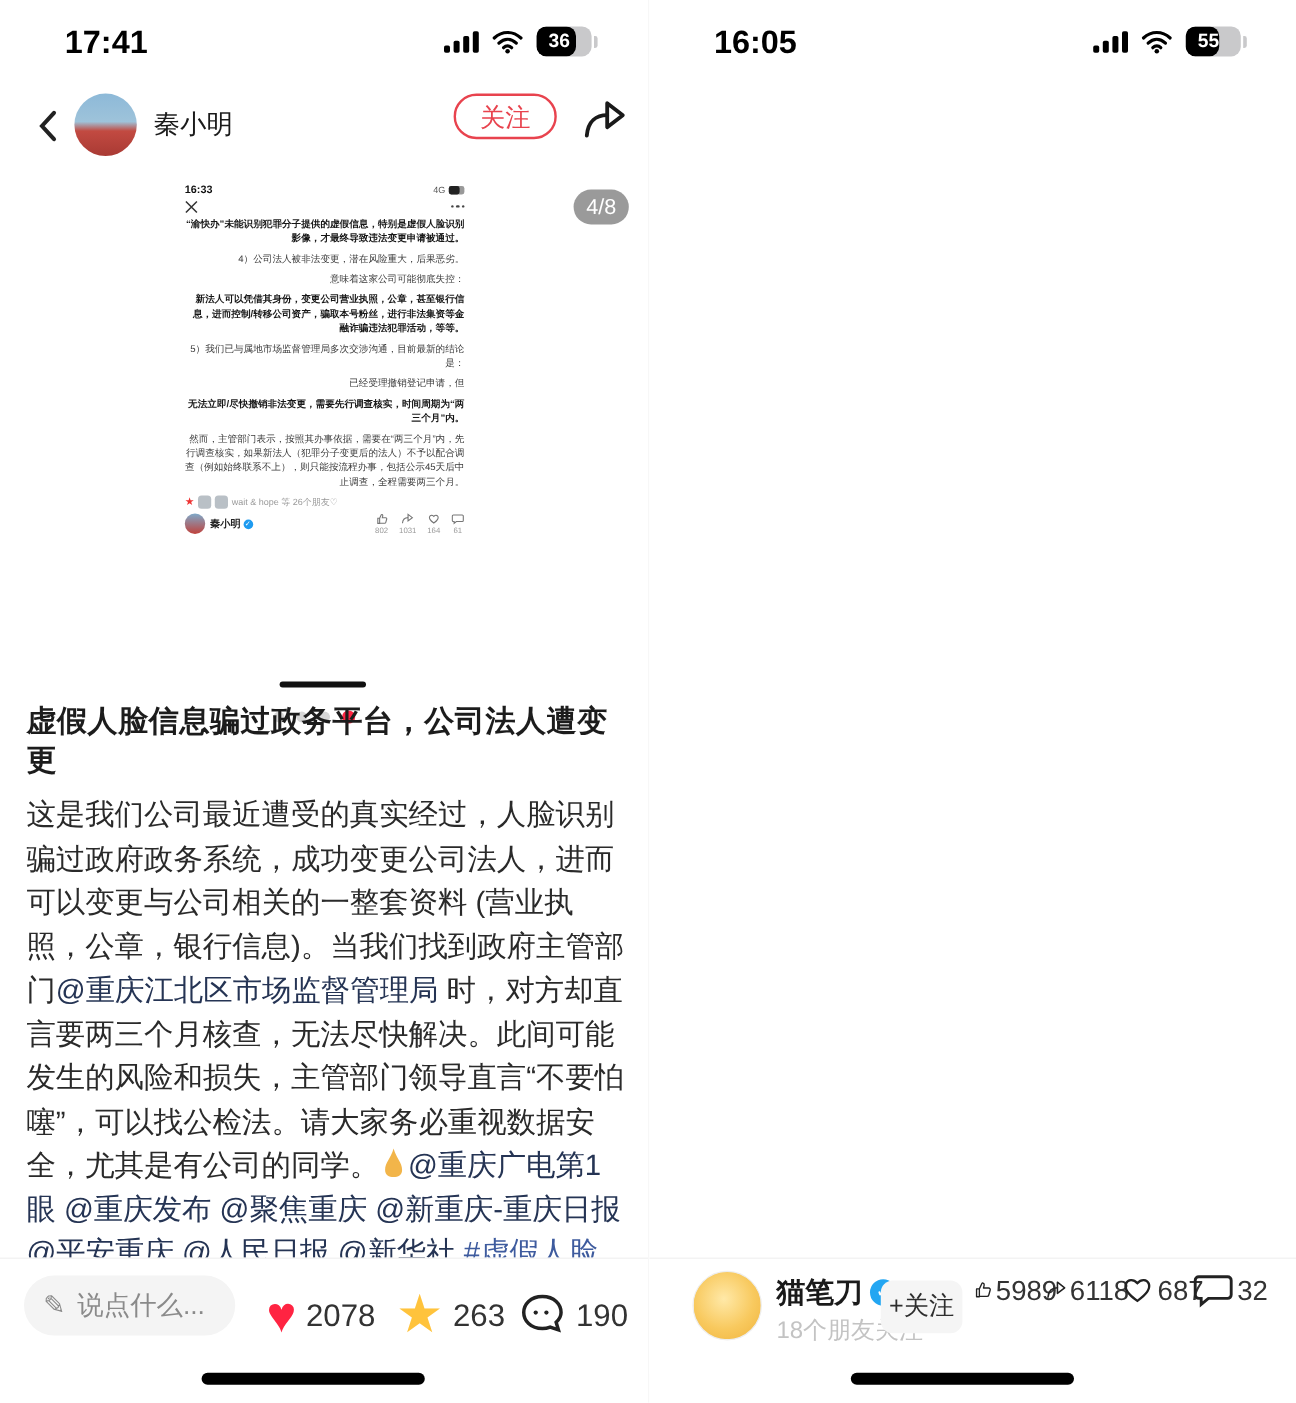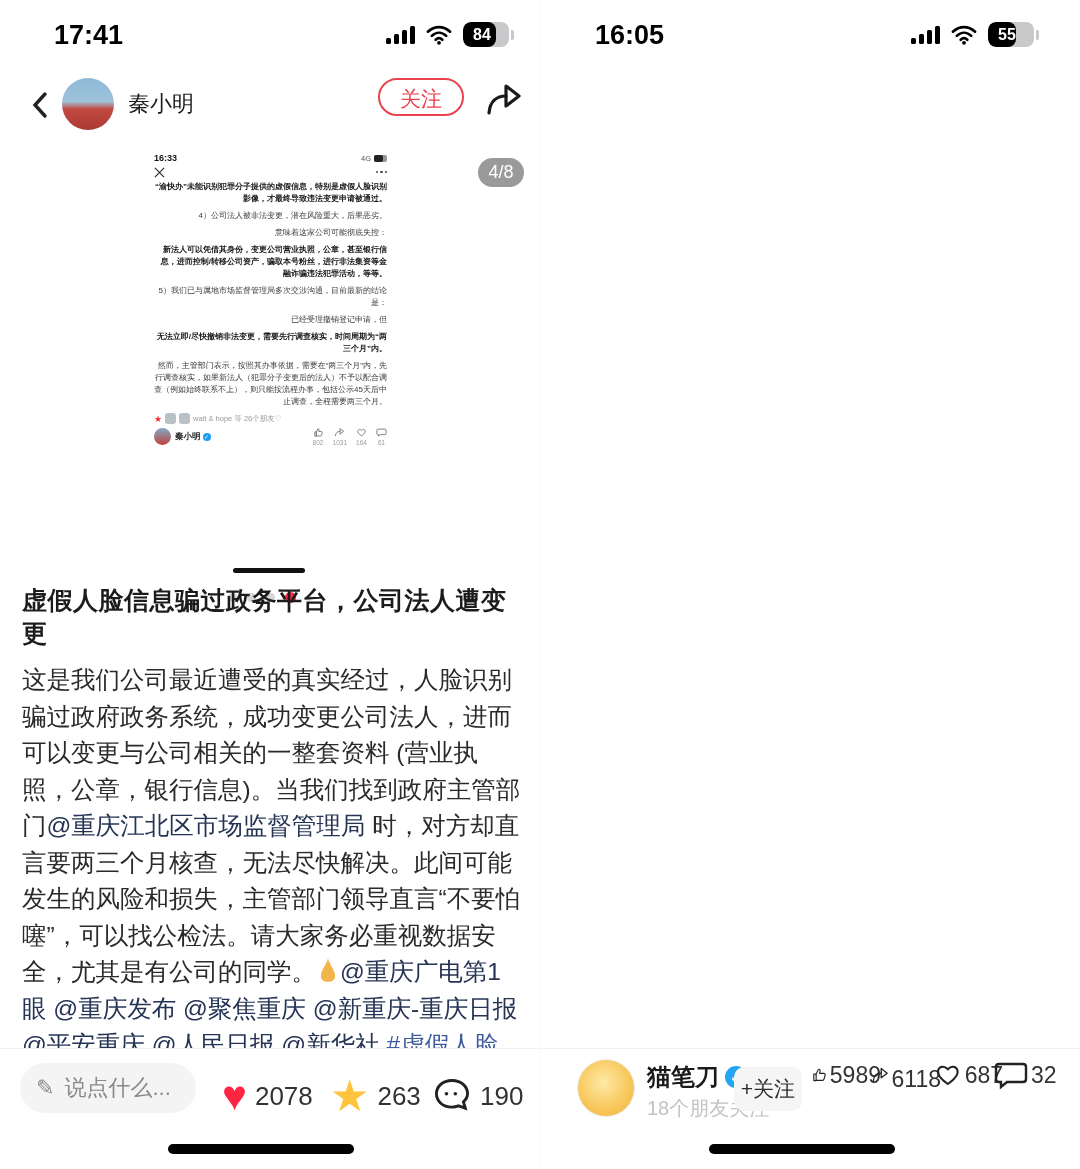--- a/index.html
+++ b/index.html
@@ -1,18 +1,18 @@
 <!DOCTYPE html>
 <html><head>
 <meta charset="utf-8">
 <style>
   html,body{margin:0;padding:0;background:#fff;}
   body{width:1080px;height:1169px;position:relative;font-family:"Liberation Sans","DejaVu Sans",sans-serif;color:#222;}
   .panel{position:absolute;top:0;width:540px;height:1169px;background:#fff;overflow:hidden;}
-  #left-panel{left:0;padding-left:16px;}
+  #left-panel{left:0;}
   #right-panel{left:540px;border-left:1px solid #f7f7f7;}
 
   
   .statusbar{position:absolute;top:0;left:0;right:0;height:58px;}
   .sb-time{position:absolute;left:54px;top:20px;font-size:27px;font-weight:bold;color:#000;}
   .sb-icons{position:absolute;right:42px;top:22px;display:flex;align-items:center;gap:10px;}
   .sig{display:flex;align-items:flex-end;gap:3px;}
   .sig i{display:block;width:5px;background:#000;border-radius:1.5px;}
   .battery{position:relative;width:46px;height:25px;border-radius:8px;background:#c9c9cb;overflow:hidden;}
   .battery .fill{position:absolute;left:0;top:0;bottom:0;width:72%;background:#000;border-radius:8px;}
@@ -89,21 +89,21 @@
   .r-footer{position:absolute;left:0;right:0;top:1048px;height:96px;background:#fff;border-top:1px solid #f1f1f1;}
   .r-av{position:absolute;left:36px;top:10px;width:58px;height:58px;border-radius:50%;
      background:radial-gradient(circle at 45% 40%,#ffe9a8 0%,#f8c95e 55%,#f0b33c 100%);border:1px solid #eee;box-sizing:border-box;}
   .r-name{position:absolute;left:106px;top:12px;font-size:24px;font-weight:bold;color:#1a1a1a;display:flex;align-items:center;gap:6px;}
   .v-badge{width:22px;height:22px;border-radius:50%;background:#23a6f2;color:#fff;font-size:15px;line-height:22px;text-align:center;font-weight:bold;}
   .r-sub{position:absolute;left:106px;top:46px;font-size:20px;color:#c3c3c3;}
   .r-follow{position:absolute;left:193px;top:18px;width:68px;height:44px;background:#f5f5f5;border-radius:10px;
      font-size:21px;color:#2e2e2e;text-align:center;line-height:44px;}
   .r-act{position:absolute;top:8px;display:flex;flex-direction:row;align-items:center;gap:2px;width:70px;}
   .r-act .n{font-size:23px;color:#333;}
-  .ra1{left:270px;}.ra2{left:330px;align-items:flex-end;}.ra3{left:392px;}.ra4{left:452px;}
+  .ra1{left:270px;}.ra2{left:330px;}.ra3{left:392px;}.ra4{left:452px;}
 
   svg{display:block;}
 </style>
 </head>
 <body>
 
 <div class="panel" id="left-panel">
 
   <div class="statusbar">
     <span class="sb-time">17:41</span>
@@ -117,21 +117,21 @@
       <span>
         <svg width="28" height="20" viewBox="0 0 24 18" fill="none" stroke="#000" stroke-width="2.4" stroke-linecap="round">
           <path d="M2 6 C8 0.5 16 0.5 22 6"></path>
             <path d="M5.5 9.8 C9.5 6 14.5 6 18.5 9.8"></path>
             <path d="M9 13.3 C10.8 11.5 13.2 11.5 15 13.3"></path>
             <circle cx="12" cy="16" r="1.7" fill="#000" stroke="none"></circle>
         </svg>
       </span>
       <span class="battery">
         <span class="fill"></span>
-        <span class="pct">84</span>
+        <span class="pct">36</span>
       </span>
       <span class="bcap"></span>
     </span>
   </div>
 
   <div class="l-nav">
     <span class="back">
       <svg width="24" height="30" viewBox="0 0 24 30" fill="none" stroke="#222" stroke-width="3.4" stroke-linecap="round">
           <path d="M17 4 L7 15 L17 26"></path>
         </svg>

